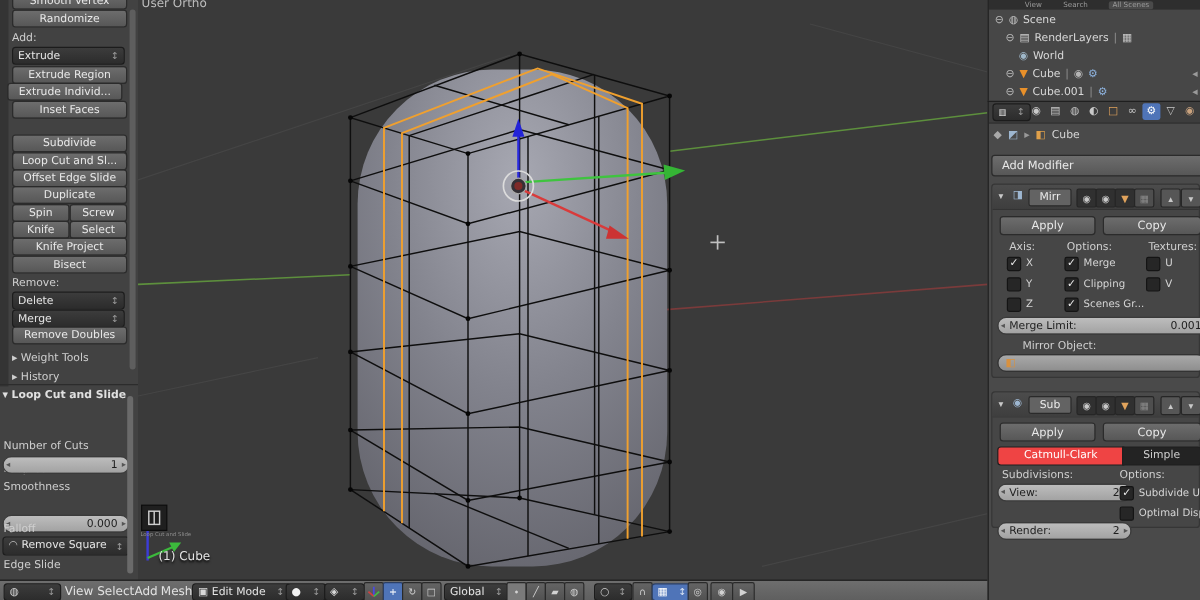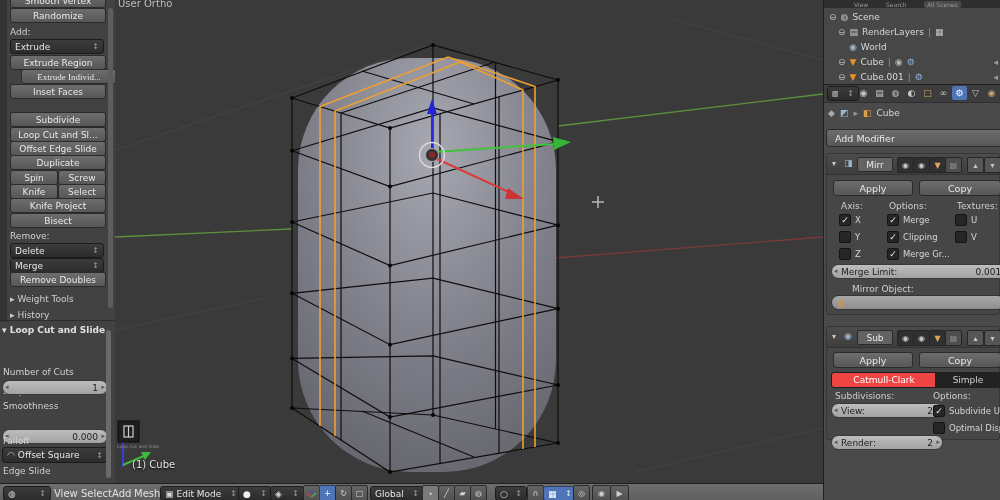--- a/index.html
+++ b/index.html
@@ -72,21 +72,21 @@
     <div class="abs lbl" style="left:10px;top:28px;">Add:</div>
 
     <div class="abs dd" style="left:10px;top:39px;width:84px;">
         <span>Extrude</span>
         <span class="updn">↕</span>
       </div>
 
     <div class="abs btn" style="left:10px;top:55px;width:94px;">
         <span>Extrude Region</span>
       </div>
-    <div class="abs btn" style="left:21px;top:69px;width:94px;font-family:Liberation Serif, serif;">
+    <div class="abs btn" style="left:6px;top:69px;width:94px;">
         <span>Extrude Individ...</span>
       </div>
     <div class="abs btn" style="left:10px;top:84px;width:94px;">
         <span>Inset Faces</span>
       </div>
     <div class="abs btn" style="left:10px;top:98px;width:94px;margin-top:28px;">
         <span>Make Edge/Face</span>
       </div>
     <div class="abs btn" style="left:10px;top:112px;width:94px;">
         <span>Subdivide</span>
@@ -151,21 +151,21 @@
     <div class="abs lbl" style="left:3px;top:402px;">Smoothness</div>
     <div class="abs num" style="left:2px;top:414px;width:86px;">
       <span class="la">◂</span>
       <span></span>
         <span>0.000</span>
       <span class="ra">▸</span>
     </div>
     <div class="abs lbl" style="left:3px;top:437px;">Falloff</div>
     <div class="abs dd" style="left:2px;top:447px;width:96px;height:14px;">
       <span style="color:#b9b9b9;">◠</span>
-      <span>Offset Square</span>
+      <span>Remove Square</span>
       <span class="updn">↕</span>
     </div>
     <div class="abs lbl" style="left:3px;top:467px;">Edge Slide</div>
     <div class="abs" style="left:106px;top:330px;width:5px;height:148px;background:#6a6a6a;border-radius:3px;"></div>
   </div>
 
   <div class="abs" style="left:115px;top:0;width:708px;height:483px;background:#3a3a3a;overflow:hidden;">
     <svg width="708" height="483" viewBox="0 0 708 483" style="position:absolute;left:0;top:0;">
       <defs>
         <radialGradient id="pillGrad" cx="52%" cy="22%" r="95%">
@@ -494,21 +494,21 @@
       <div class="abs chkrow" style="left:60px;top:60px;">
           <span class="chk on"></span>
           <span>Merge</span>
         </div>
       <div class="abs chkrow" style="left:60px;top:77px;">
           <span class="chk on"></span>
           <span>Clipping</span>
         </div>
       <div class="abs chkrow" style="left:60px;top:94px;">
           <span class="chk on"></span>
-          <span>Merge Gr...</span>
+          <span>Scenes Gr...</span>
         </div>
 
       <div class="abs chkrow" style="left:128px;top:60px;">
           <span class="chk"></span>
           <span>U</span>
         </div>
       <div class="abs chkrow" style="left:128px;top:77px;">
           <span class="chk"></span>
           <span>V</span>
         </div>

